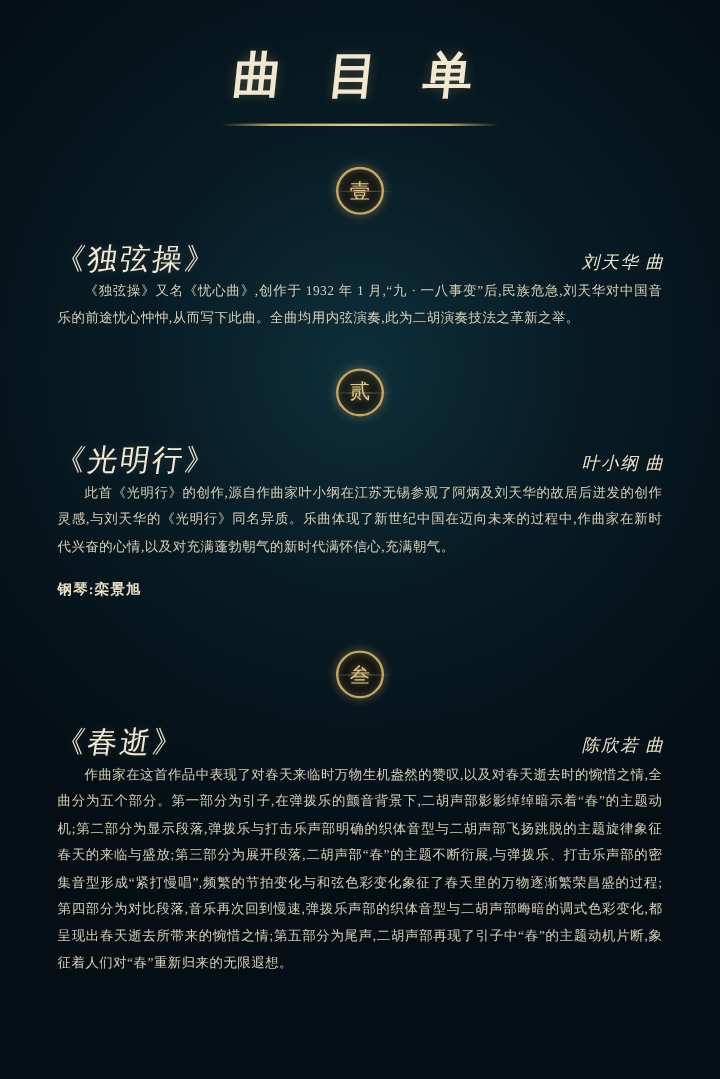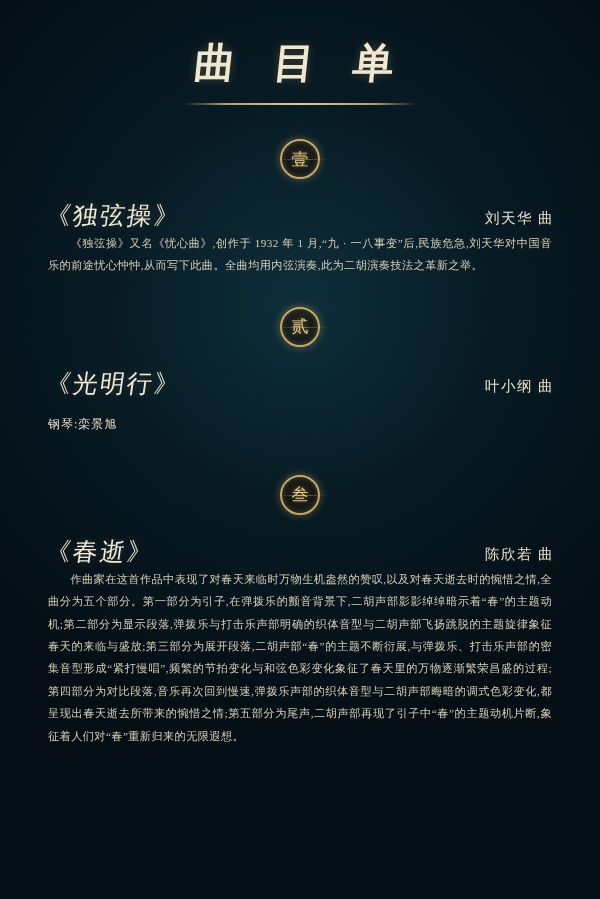--- a/index.html
+++ b/index.html
@@ -108,39 +108,40 @@
     letter-spacing: 2px;
     font-family: "DejaVu Serif", "Liberation Serif", serif;
     transform: skewX(-8deg);
     text-shadow: 0 0 8px rgba(240,226,190,0.18);
   }
   .piece-composer {
     font-size: 14.5px;
     color: #efe4cb;
     letter-spacing: 1.5px;
     padding-bottom: 4px;
+    font-style: italic;
   }
 
   
   .piece-desc {
     font-size: 11.2px;
     line-height: 2.0;
     color: #d8cfb6;
     text-align: justify;
     text-indent: 2em;
     letter-spacing: 0.4px;
     padding: 0 6px;
   }
   .piece-extra {
     margin-top: 16px;
     font-size: 12px;
     color: #e9dfc4;
     letter-spacing: 1px;
     padding: 0 6px;
-    font-weight: 400;
+    font-weight: 700;
   }
 
   .gap-1 { height: 34px; }
   .gap-2 { height: 30px; }
   .gap-3 { height: 42px; }
 </style>
 </head>
 <body>
 
 <div class="bg-vignette"></div>
@@ -170,20 +171,21 @@
 
   <div class="piece">
     <div class="medallion">
       <div class="ring"></div>
       <div class="num">贰</div>
     </div>
     <div class="piece-head">
       <div class="piece-name">《光明行》</div>
       <div class="piece-composer">叶小纲 曲</div>
     </div>
+    <div class="piece-desc">此首《光明行》的创作,源自作曲家叶小纲在江苏无锡参观了阿炳及刘天华的故居后迸发的创作灵感,与刘天华的《光明行》同名异质。乐曲体现了新世纪中国在迈向未来的过程中,作曲家在新时代兴奋的心情,以及对充满蓬勃朝气的新时代满怀信心,充满朝气。</div>
     <div class="piece-extra">钢琴:栾景旭</div>
   </div>
 
   <div class="gap-3"></div>
 
   <div class="piece">
     <div class="medallion">
       <div class="ring"></div>
       <div class="num">叁</div>
     </div>

